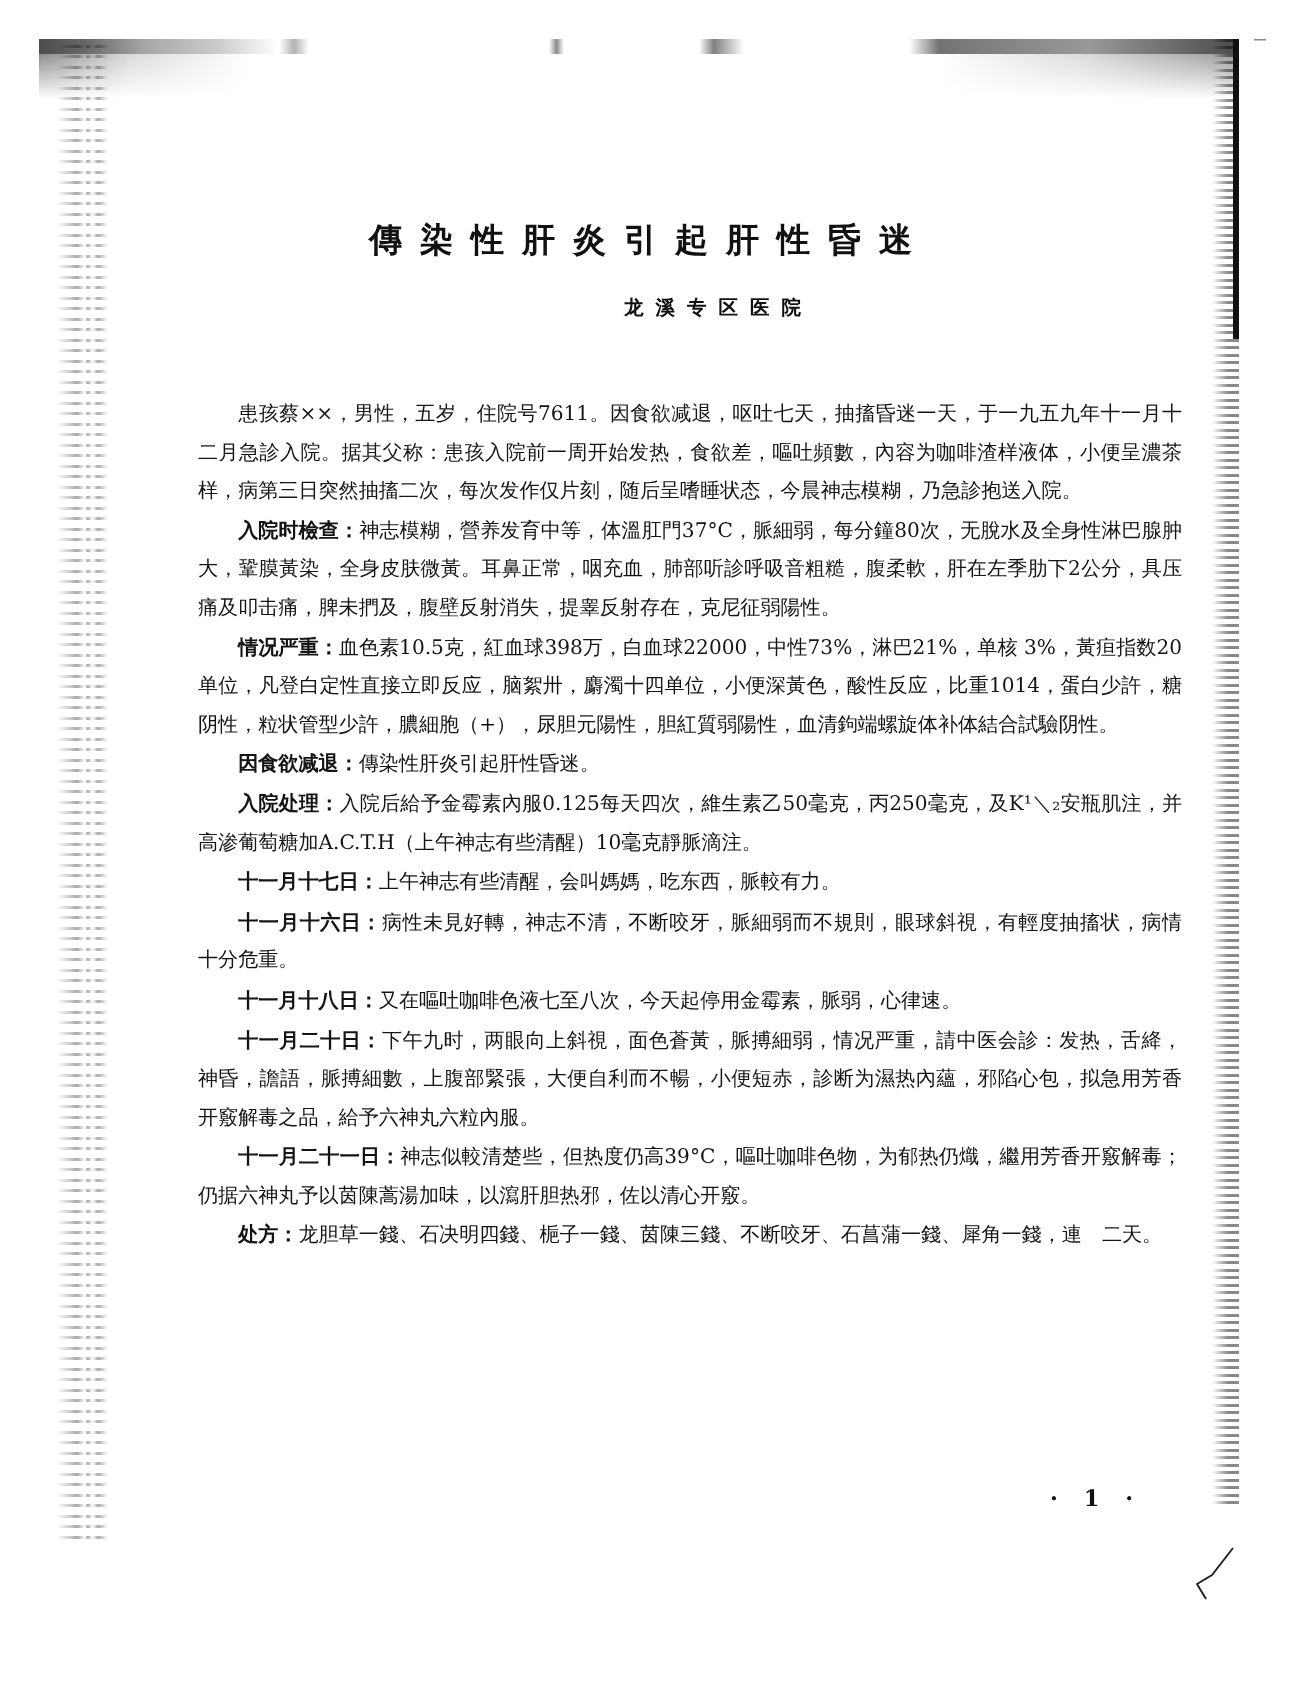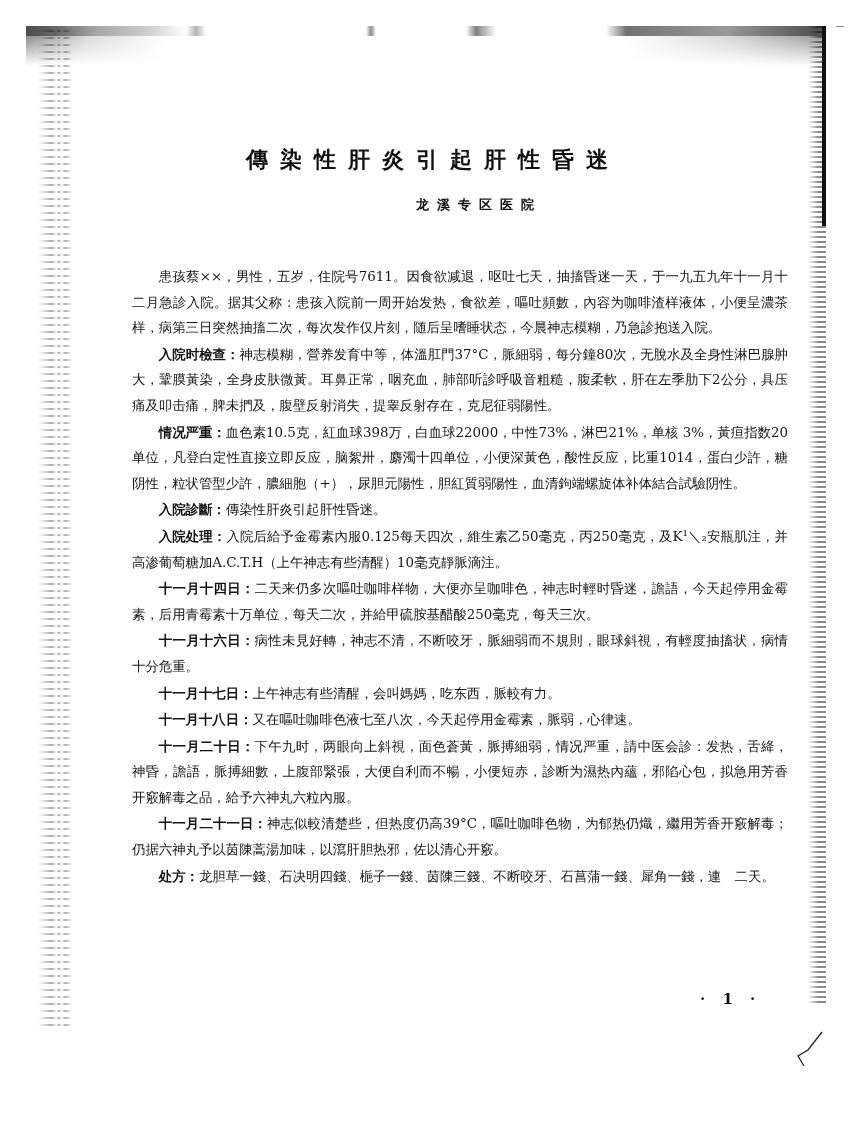--- a/index.html
+++ b/index.html
@@ -165,25 +165,24 @@
 </svg>
 
 <div class="page">
   <div class="title">傳染性肝炎引起肝性昏迷</div>
   <div class="subtitle">龙溪专区医院</div>
 
   <div class="body-text">
     <p><span class="lead"></span><span>患孩蔡××，男性，五岁，住院号7611。因食欲减退，呕吐七天，抽搐昏迷一天，于一九五九年十一月十二月急診入院。据其父称：患孩入院前一周开始发热，食欲差，嘔吐頻數，內容为咖啡渣样液体，小便呈濃茶样，病第三日突然抽搐二次，每次发作仅片刻，随后呈嗜睡状态，今晨神志模糊，乃急診抱送入院。</span></p>
     <p><span class="lead">入院时檢查：</span><span>神志模糊，營养发育中等，体溫肛門37°C，脈細弱，每分鐘80次，无脫水及全身性淋巴腺肿大，鞏膜黃染，全身皮肤微黃。耳鼻正常，咽充血，肺部听診呼吸音粗糙，腹柔軟，肝在左季肋下2公分，具压痛及叩击痛，脾未捫及，腹壁反射消失，提睾反射存在，克尼征弱陽性。</span></p>
     <p><span class="lead">情况严重：</span><span>血色素10.5克，紅血球398万，白血球22000，中性73%，淋巴21%，单核 3%，黃疸指数20单位，凡登白定性直接立即反应，脑絮卅，麝濁十四单位，小便深黃色，酸性反应，比重1014，蛋白少許，糖阴性，粒状管型少許，膿細胞（+），尿胆元陽性，胆紅質弱陽性，血清鉤端螺旋体补体結合試驗阴性。</span></p>
-    <p><span class="lead">入院診斷：</span><span>傳染性肝炎引起肝性昏迷。</span></p>
+    <p><span class="lead">因食欲减退：</span><span>傳染性肝炎引起肝性昏迷。</span></p>
     <p><span class="lead">入院处理：</span><span>入院后給予金霉素內服0.125每天四次，維生素乙50毫克，丙250毫克，及K¹＼₂安瓶肌注，并高渗葡萄糖加A.C.T.H（上午神志有些清醒）10毫克靜脈滴注。</span></p>
-    <p><span class="lead">十一月十四日：</span><span>二天来仍多次嘔吐咖啡样物，大便亦呈咖啡色，神志时輕时昏迷，譫語，今天起停用金霉素，后用青霉素十万单位，每天二次，并給甲硫胺基醋酸250毫克，每天三次。</span></p>
+    <p><span class="lead">十一月十七日：</span><span>上午神志有些清醒，会叫媽媽，吃东西，脈較有力。</span></p>
     <p><span class="lead">十一月十六日：</span><span>病性未見好轉，神志不清，不断咬牙，脈細弱而不規則，眼球斜視，有輕度抽搐状，病情十分危重。</span></p>
-    <p><span class="lead">十一月十七日：</span><span>上午神志有些清醒，会叫媽媽，吃东西，脈較有力。</span></p>
     <p><span class="lead">十一月十八日：</span><span>又在嘔吐咖啡色液七至八次，今天起停用金霉素，脈弱，心律速。</span></p>
     <p><span class="lead">十一月二十日：</span><span>下午九时，两眼向上斜視，面色蒼黃，脈搏細弱，情况严重，請中医会診：发热，舌絳，神昏，譫語，脈搏細數，上腹部緊張，大便自利而不暢，小便短赤，診断为濕热內蘊，邪陷心包，拟急用芳香开竅解毒之品，給予六神丸六粒內服。</span></p>
     <p><span class="lead">十一月二十一日：</span><span>神志似較清楚些，但热度仍高39°C，嘔吐咖啡色物，为郁热仍熾，繼用芳香开竅解毒；仍据六神丸予以茵陳蒿湯加味，以瀉肝胆热邪，佐以清心开竅。</span></p>
     <p><span class="lead">处方：</span><span>龙胆草一錢、石决明四錢、梔子一錢、茵陳三錢、不断咬牙、石菖蒲一錢、犀角一錢，連　二天。</span></p>
   </div>
 
   <div class="page-number">· 1 ·</div>
 </div>
 
 </body></html>

